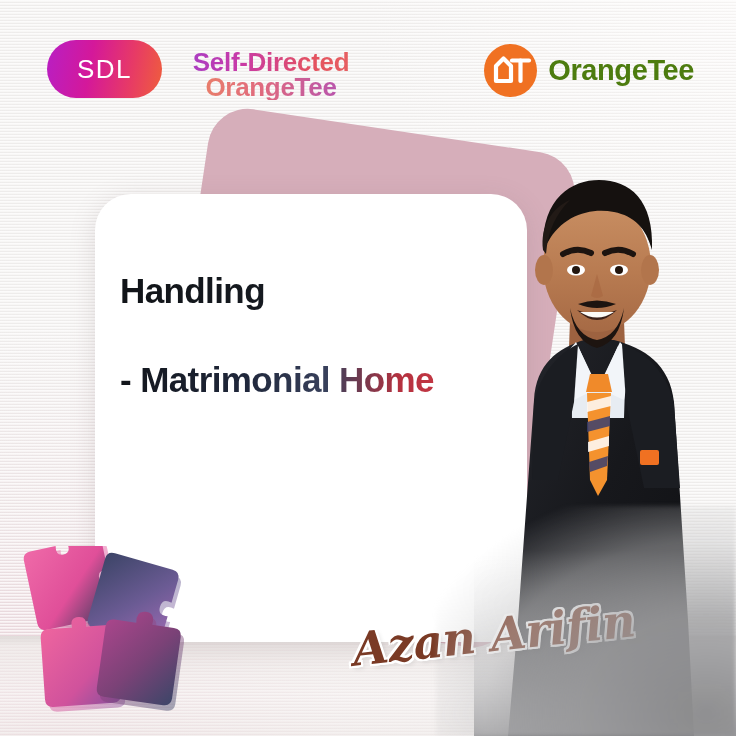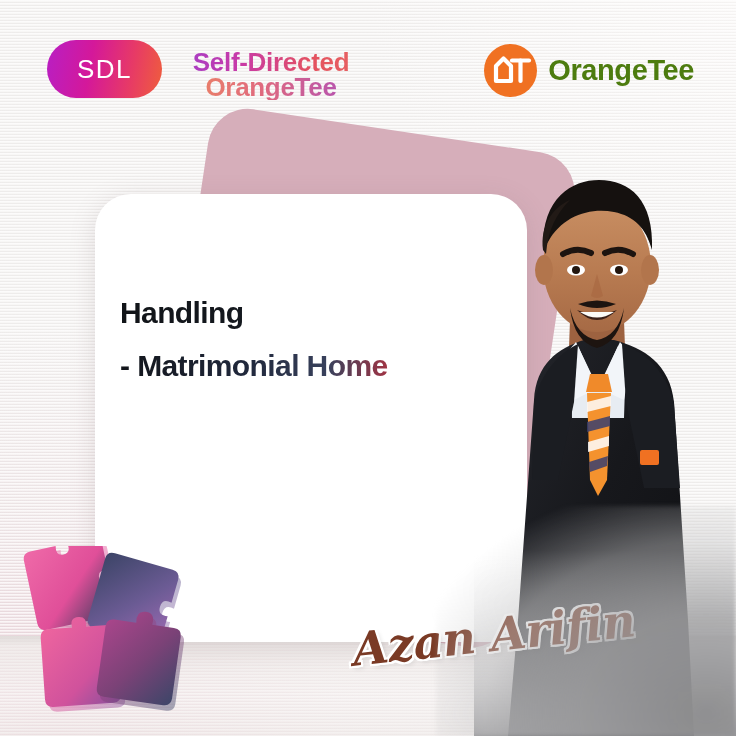--- a/index.html
+++ b/index.html
@@ -147,38 +147,38 @@
     height: 448px;
     border-radius: 36px;
     background: #ffffff;
     box-shadow: 0 6px 26px rgba(120,100,108,0.18);
   }
 
   
   .headline {
     position: absolute;
     left: 120px;
-    top: 286px;
+    top: 264px;
     width: 400px;
-    font-size: 30px;
+    font-size: 35px;
     font-weight: bold;
     line-height: 53px;
     letter-spacing: -0.6px;
     white-space: nowrap;
   }
   .headline .ln { display: block; }
   .grad {
     -webkit-background-clip: text;
     background-clip: text;
     color: transparent;
   }
   .ln1 { background-image: linear-gradient(90deg, #111418 0%, #1d232e 100%); }
   .ln2 { background-image: linear-gradient(90deg, #2b3552 0%, #3a3d52 26%, #8a3748 46%, #bf3545 58%, #cf5a5e 76%, #e9a8a2 100%); }
   .ln3 { background-image: linear-gradient(90deg, #14181f 0%, #2f3a55 100%); }
-  .ln4 { background-image: linear-gradient(90deg, #12151a 0%, #20283c 32%, #39415c 52%, #b5313f 70%, #c93a45 84%, #e07a74 100%); }
+  .ln4 { background-image: linear-gradient(90deg, #12151a 0%, #20283c 32%, #39415c 52%, #b5313f 70%, #c93a45 84%, #e07a74 100%); margin-top: 36px; }
 
   
   .person {
     position: absolute;
     right: -6px;
     top: 150px;
     width: 268px;
     height: 586px;
   }
 

